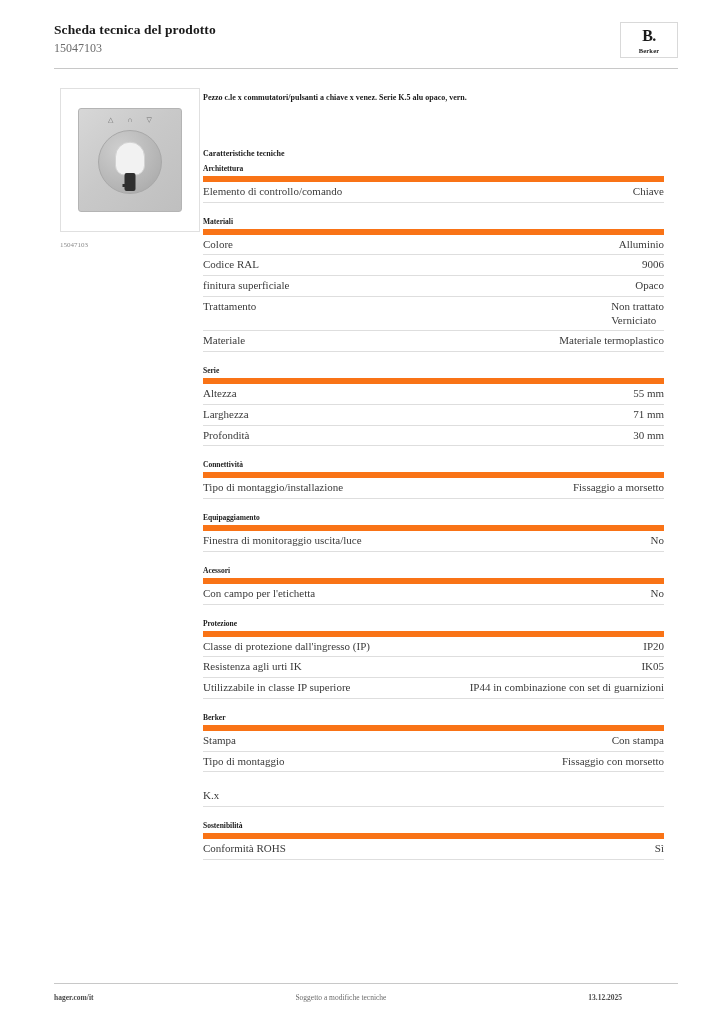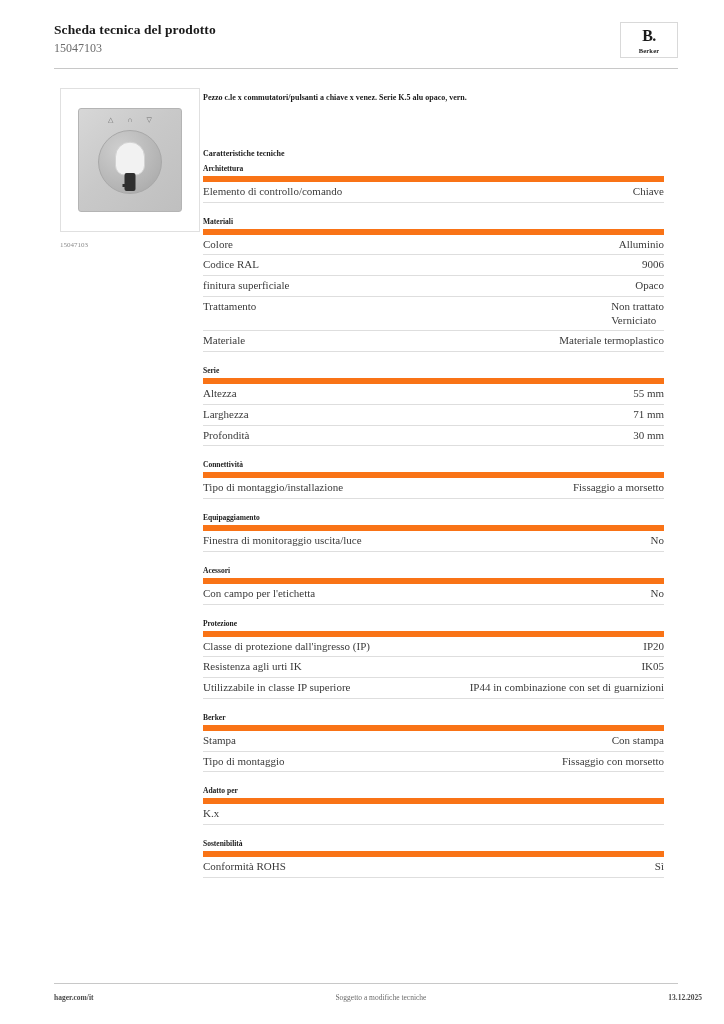--- a/index.html
+++ b/index.html
@@ -221,21 +221,21 @@
     left: 54px;
     top: 983px;
     width: 624px;
     height: 1px;
     background: #c8c8c8;
   }
   .footer {
     position: absolute;
     left: 54px;
     top: 993px;
-    width: 648px;
+    width: 568px;
     display: flex;
     justify-content: space-between;
     font-size: 7.5px;
     color: #4a4a4a;
   }
   .footer .center { color: #6b6b6b; }
   .footer .left { font-weight: bold; }
   .footer .right { font-weight: bold; }
 </style>
 </head>
@@ -360,21 +360,20 @@
           <div class="row">
             <div class="label">Stampa</div>
             <div class="value">Con stampa</div>
           </div>
           <div class="row">
             <div class="label">Tipo di montaggio</div>
             <div class="value">Fissaggio con morsetto</div>
           </div>
         </div>
         <div class="group">
-          <div class="group-head">Adatto per</div>
           <div class="row">
             <div class="label">K.x</div>
             <div class="value"></div>
           </div>
         </div>
         <div class="group">
           <div class="group-head">Sostenibilità</div>
           <div class="row">
             <div class="label">Conformità ROHS</div>
             <div class="value">Sì</div>

